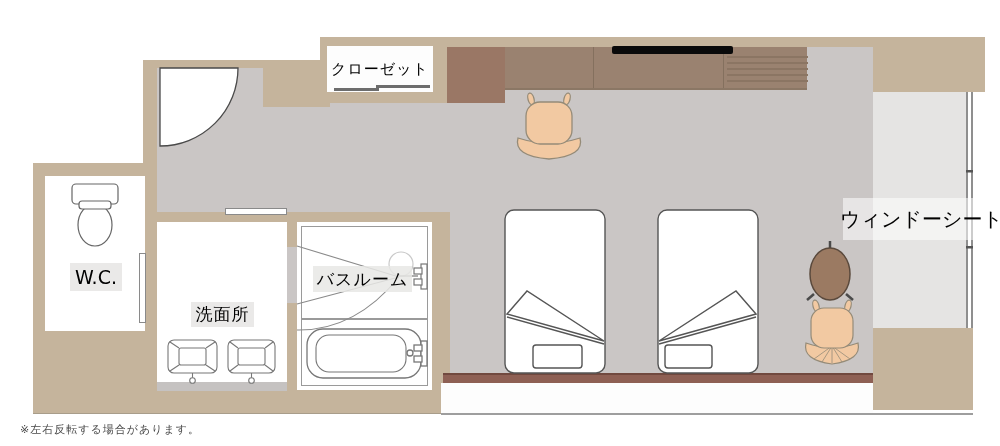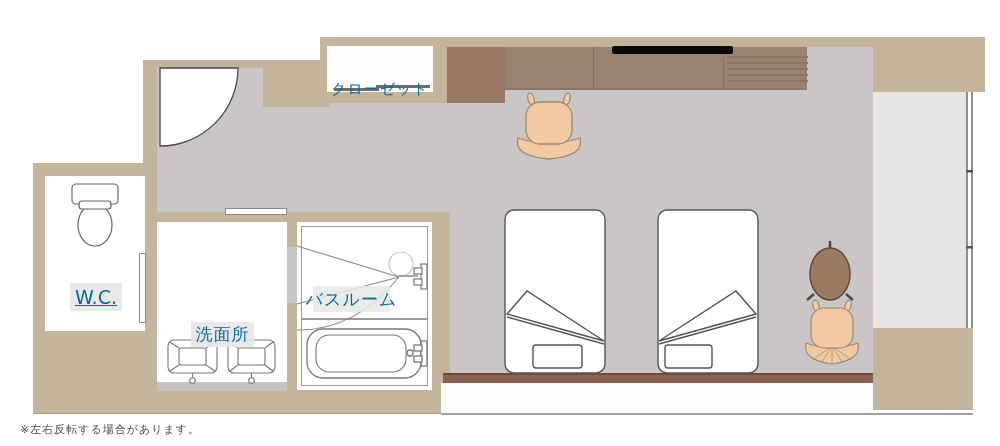--- a/index.html
+++ b/index.html
@@ -2,22 +2,22 @@
 <html><head>
 <meta charset="utf-8">
 <style>
   html,body{margin:0;padding:0;background:#ffffff;}
   #plan{position:relative;width:1000px;height:446px;background:#ffffff;overflow:hidden;
         font-family:"DejaVu Sans","Liberation Sans",sans-serif;}
   .abs{position:absolute;}
   .wall{background:#c5b49c;}
   .floor{background:#cac6c5;}
   .room{background:#ffffff;}
-  .label{display:flex;align-items:center;justify-content:center;color:#0369a1;
-         letter-spacing:1px;white-space:nowrap;margin-top:20px;}
+  .label{display:flex;align-items:center;justify-content:center;color:#000000;
+         letter-spacing:1px;white-space:nowrap;}
   .label-bg{background:rgba(232,231,229,0.9);}
   svg.overlay{position:absolute;left:0;top:0;width:1000px;height:446px;pointer-events:none;}
   .doorbar{background:#ffffff;border:1px solid #8a8a8a;box-sizing:border-box;}
   .slatline{background:#6d6d6d;}
   #footnote{position:absolute;left:20px;top:422px;font-size:11px;color:#4a4a4a;letter-spacing:1px;text-align:center;}
 </style>
 </head>
 <body>
 
 <div id="plan">
@@ -153,18 +153,19 @@
       <rect x="811" y="308" width="42" height="40" rx="13"></rect>
     </g>
 
     <g fill="#555555">
       <rect x="966" y="170" width="7" height="2.5"></rect>
       <rect x="966" y="246" width="7" height="2.5"></rect>
     </g>
   </svg>
 
   <div class="abs label" style="left:327px;top:46px;width:106px;height:46px;font-size:15px;">クローゼット</div>
-  <div class="abs label label-bg" style="left:70px;top:263px;width:52px;height:28px;font-size:19px;letter-spacing:0;text-decoration:underline;">W.C.</div>
+  <div class="abs label label-bg" style="left:70px;top:263px;width:52px;height:28px;font-size:19px;letter-spacing:0;">W.C.</div>
   <div class="abs label label-bg" style="left:191px;top:302px;width:63px;height:25px;font-size:17px;">洗面所</div>
-  <div class="abs label" style="left:313px;top:266px;width:77px;height:26px;font-size:17px;background:rgba(232,231,229,0.85);">バスルーム</div>
+  <div class="abs label" style="left:313px;top:266px;width:99px;height:26px;font-size:17px;background:rgba(232,231,229,0.85);">バスルーム</div>
+  <div class="abs label" style="left:843px;top:198px;width:157px;height:42px;font-size:20px;background:rgba(255,255,255,0.55);letter-spacing:0;">ウィンドーシート</div>
 
   <div id="footnote">※左右反転する場合があります。</div>
 </div>
 
 </body></html>

